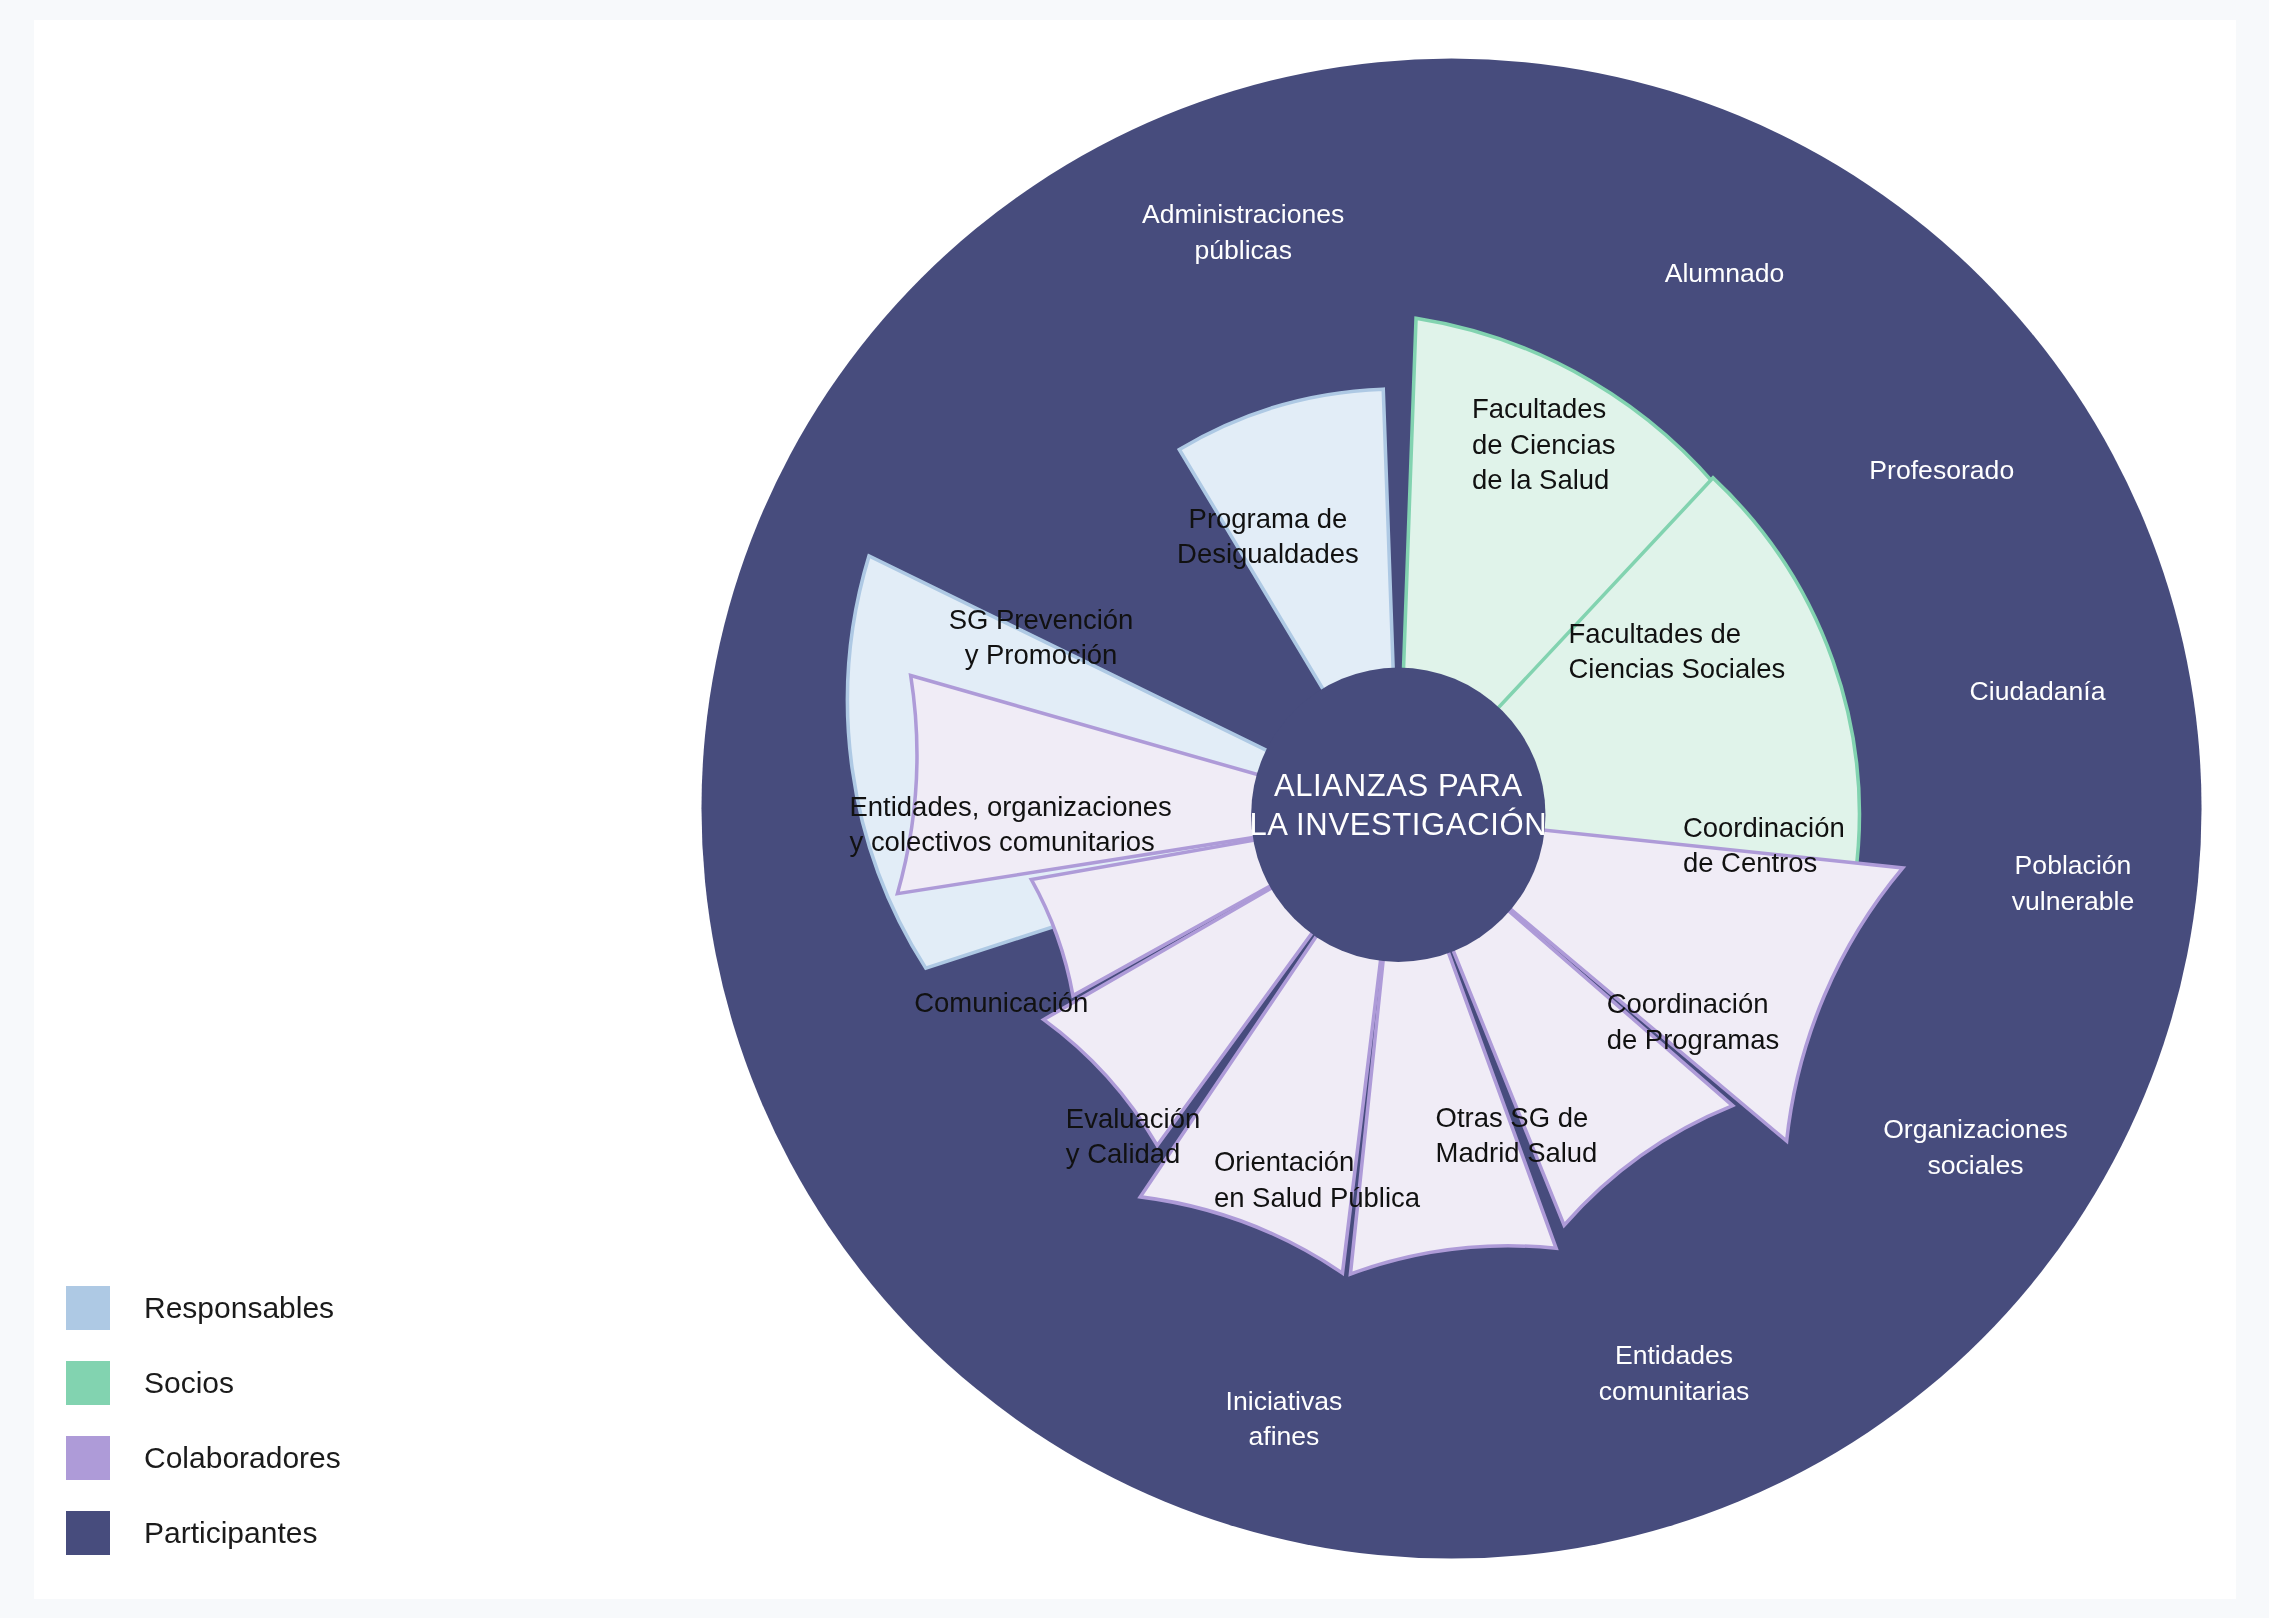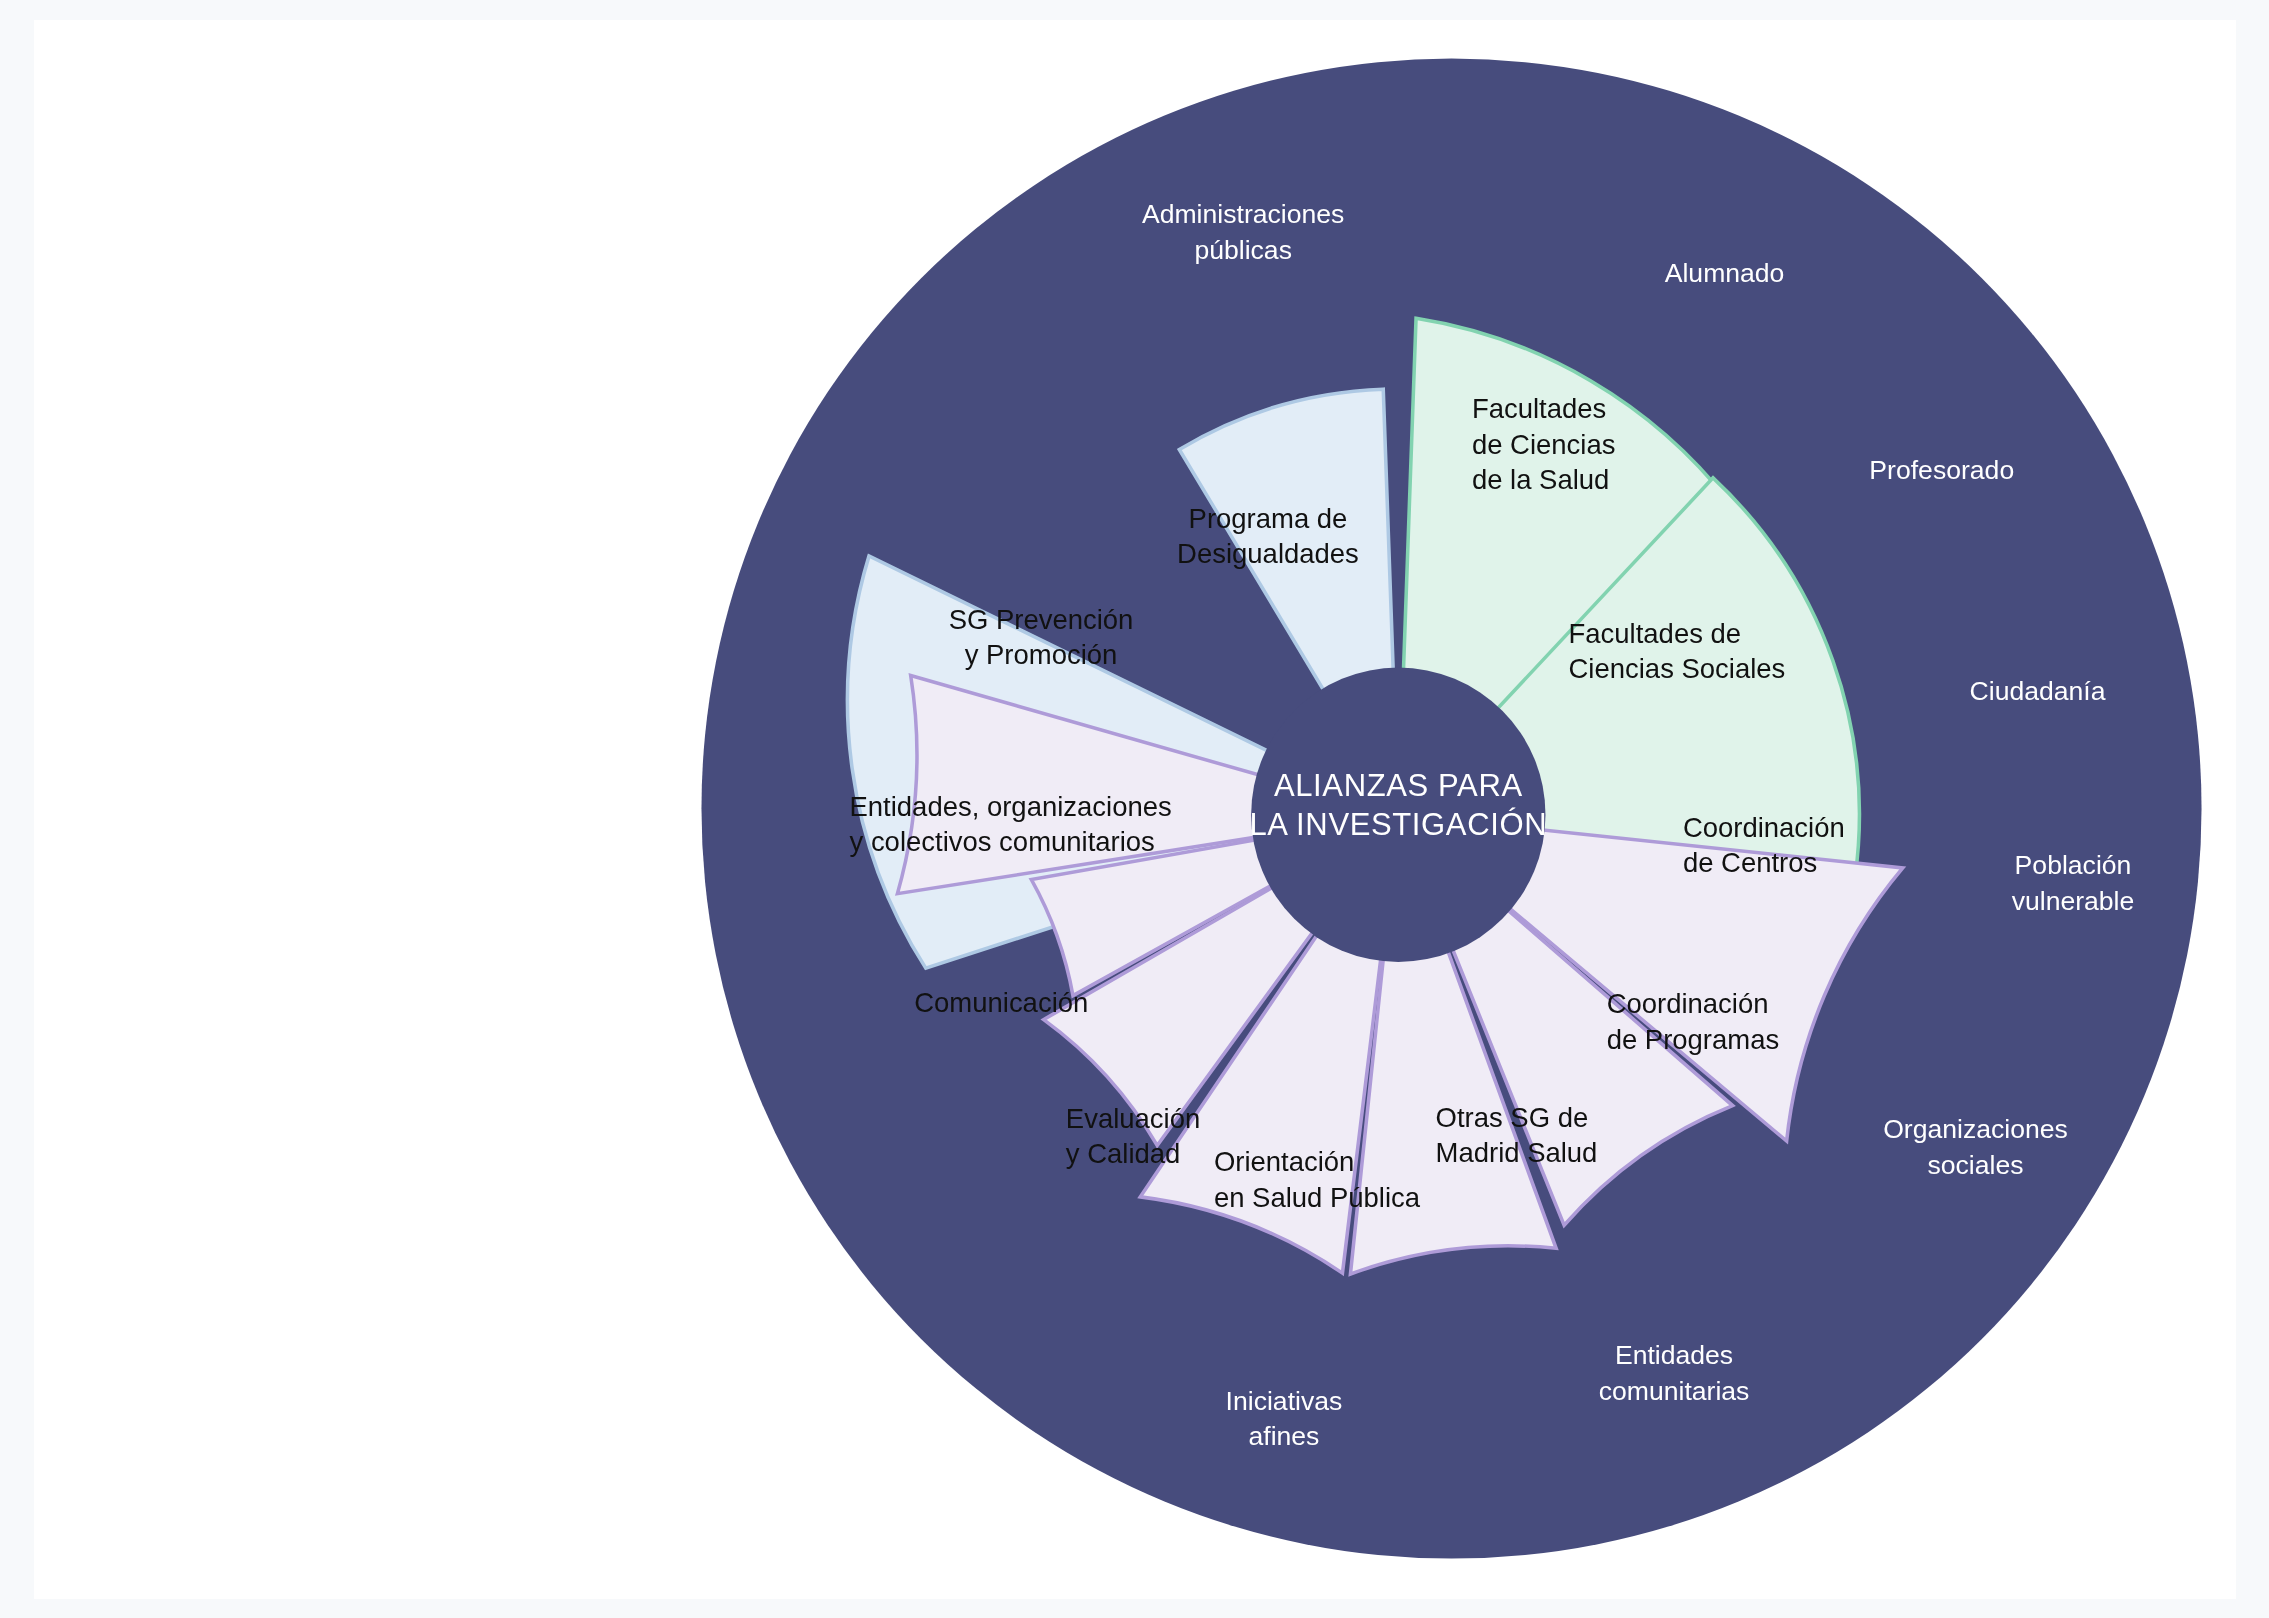--- a/index.html
+++ b/index.html
@@ -192,14 +192,32 @@
       <text class="ring-text" x="1888" y="1539" text-anchor="middle">Entidades</text>
       <text class="ring-text" x="1888" y="1579" text-anchor="middle">comunitarias</text>
     </g>
 
     <g>
       <text class="ring-text" x="1448" y="1590" text-anchor="middle">Iniciativas</text>
       <text class="ring-text" x="1448" y="1630" text-anchor="middle">afines</text>
     </g>
   </svg>
 
+  <div class="legend">
+    <div class="legend-row">
+      <div class="legend-swatch" style="background:#aec9e4"></div>
+      <div class="legend-label">Responsables</div>
+    </div>
+    <div class="legend-row">
+      <div class="legend-swatch" style="background:#82d3b0"></div>
+      <div class="legend-label">Socios</div>
+    </div>
+    <div class="legend-row">
+      <div class="legend-swatch" style="background:#ae9bd8"></div>
+      <div class="legend-label">Colaboradores</div>
+    </div>
+    <div class="legend-row">
+      <div class="legend-swatch" style="background:#474c7d"></div>
+      <div class="legend-label">Participantes</div>
+    </div>
+  </div>
 </div>
 
 
 </body></html>

